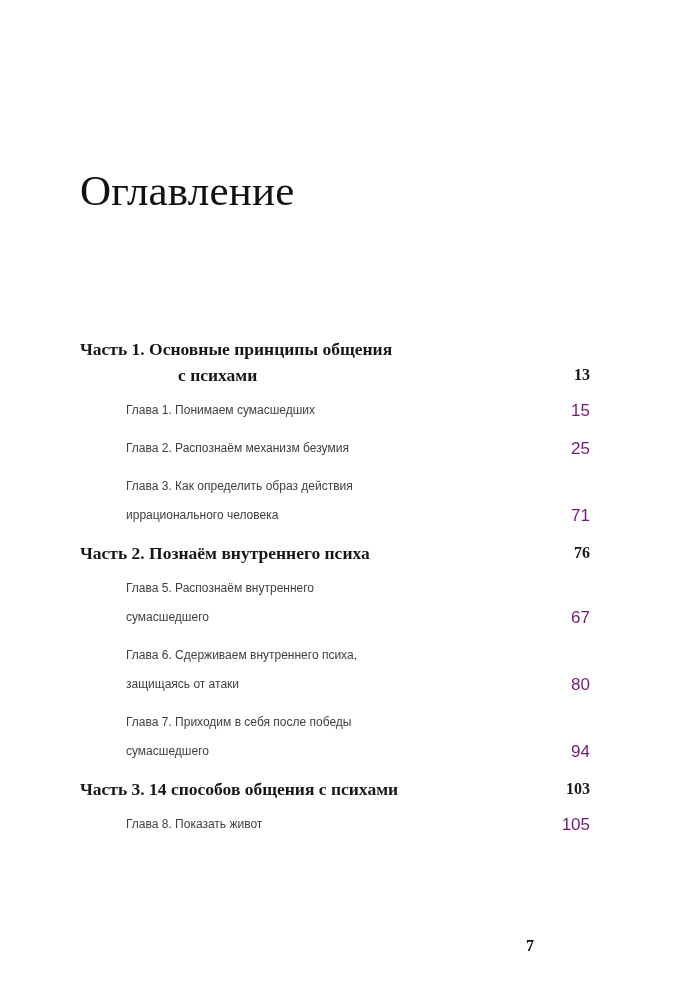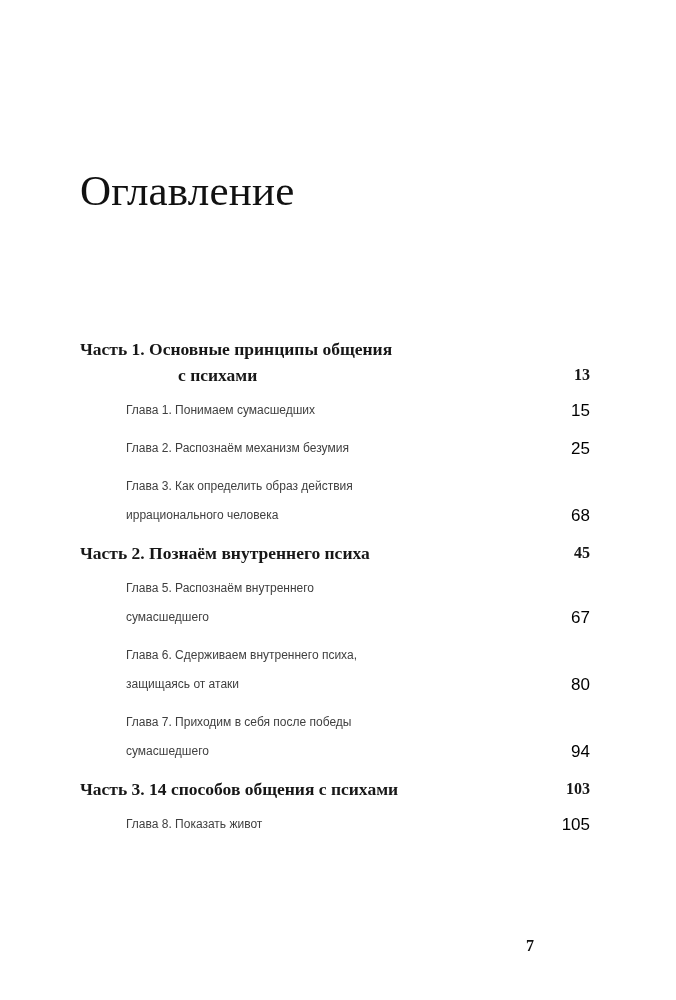--- a/index.html
+++ b/index.html
@@ -92,21 +92,21 @@
     font-size: 12px;
     line-height: 29px;
     color: #3f3f3f;
     margin-left: 46px;
   }
   .entry.chapter .entry-page {
     font-family: "Liberation Sans", sans-serif;
     font-weight: 400;
     font-size: 17px;
     line-height: 29px;
-    color: #000000;
+    color: #701a75;
   }
 
   
   .gap-before-part { margin-top: 10px; }
   .gap-after-part  { margin-top: 8px; }
   .gap-entry       { margin-top: 9px; }
 
   
   .folio {
     position: absolute;
@@ -135,25 +135,25 @@
         <div class="entry-text">Глава 1. Понимаем сумасшедших</div>
         <div class="entry-page">15</div>
       </div>
       <div class="entry chapter gap-entry">
         <div class="entry-text">Глава 2. Распознаём механизм безумия</div>
         <div class="entry-page">25</div>
       </div>
       <div class="entry chapter gap-entry">
         <div class="entry-text">Глава 3. Как определить образ действия
 иррационального человека</div>
-        <div class="entry-page">68</div>
+        <div class="entry-page">71</div>
       </div>
       <div class="entry part gap-before-part">
         <div class="entry-text"><span class="first-line">Часть 2. Познаём внутреннего психа</span></div>
-        <div class="entry-page">45</div>
+        <div class="entry-page">76</div>
       </div>
       <div class="entry chapter gap-after-part">
         <div class="entry-text">Глава 5. Распознаём внутреннего
 сумасшедшего</div>
         <div class="entry-page">67</div>
       </div>
       <div class="entry chapter gap-entry">
         <div class="entry-text">Глава 6. Сдерживаем внутреннего психа,
 защищаясь от атаки</div>
         <div class="entry-page">80</div>

